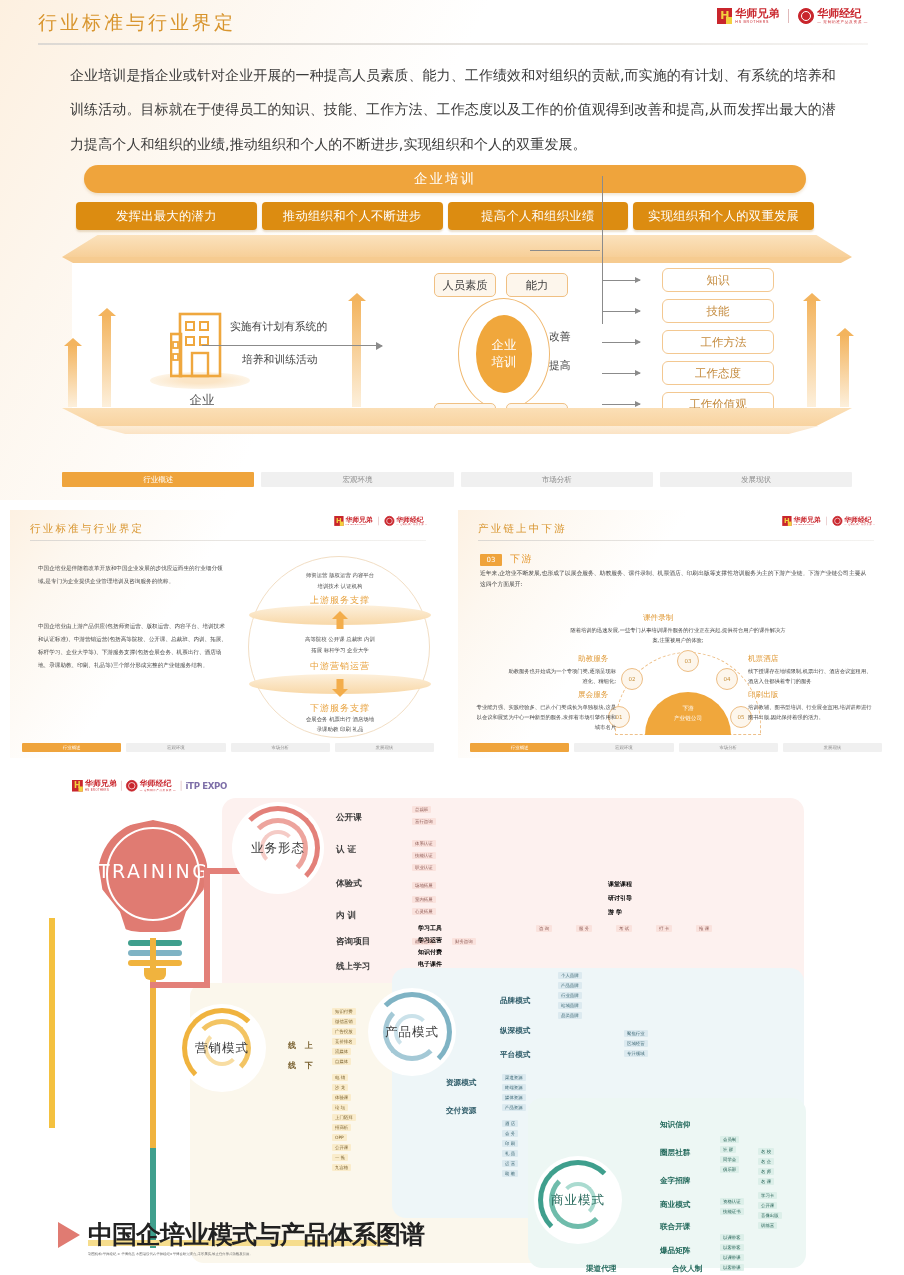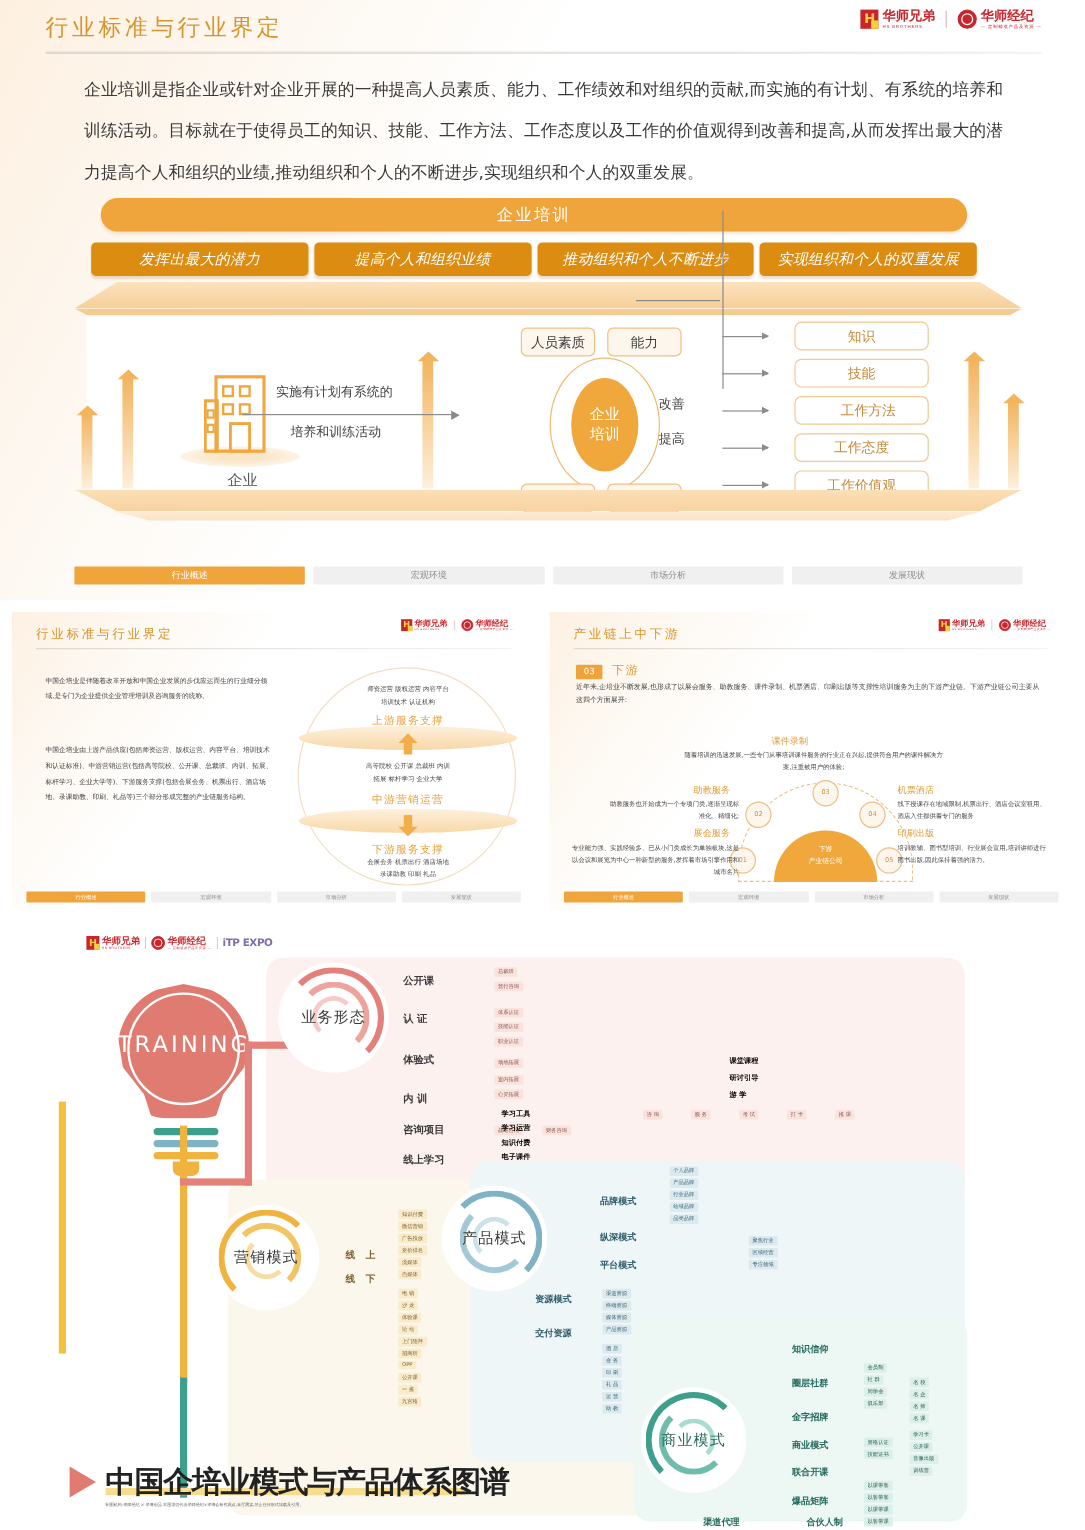--- a/index.html
+++ b/index.html
@@ -54,21 +54,20 @@
     display:flex; align-items:center; justify-content:center; letter-spacing:2px;
     font-family:"DejaVu Sans",sans-serif;
     box-shadow:0 2px 3px rgba(180,120,30,.18);
   }
   .goal-row{ position:absolute; left:14px; top:42px; width:738px; display:flex; gap:5px; }
   .goal-box{
     flex:1; height:28px; background:#dc8c11; border-radius:4px; color:#fff;
     font-size:12.3px; display:flex; align-items:center; justify-content:center;
     font-family:"DejaVu Sans",sans-serif; letter-spacing:.3px;
     box-shadow:0 2px 2px rgba(150,95,10,.2);
-    font-style:italic;
   }
   .plat-top{
     position:absolute; left:0; top:75px; width:790px; height:22px;
     background:linear-gradient(180deg,#fbe2bd,#f7cf98);
     clip-path:polygon(4.5% 0,95.5% 0,100% 100%,0 100%);
   }
   .plat-top2{
     position:absolute; left:0; top:97px; width:790px; height:6px;
     background:#f6cb90; clip-path:polygon(0 0,100% 0,98.6% 100%,1.4% 100%);
   }
@@ -263,22 +262,22 @@
     </div>
     <div class="s1-rule"></div>
 
     <div class="s1-para">企业培训是指企业或针对企业开展的一种提高人员素质、能力、工作绩效和对组织的贡献,而实施的有计划、有系统的培养和训练活动。目标就在于使得员工的知识、技能、工作方法、工作态度以及工作的价值观得到改善和提高,从而发挥出最大的潜力提高个人和组织的业绩,推动组织和个人的不断进步,实现组织和个人的双重发展。</div>
 
     <div class="stage">
       <div class="top-pill">企业培训</div>
 
       <div class="goal-row">
         <div class="goal-box">发挥出最大的潜力</div>
+        <div class="goal-box">推动组织和个人不断进步</div>
         <div class="goal-box">提高个人和组织业绩</div>
-        <div class="goal-box">推动组织和个人不断进步</div>
         <div class="goal-box">实现组织和个人的双重发展</div>
       </div>
 
       <div class="plat-top"></div>
       <div class="plat-top2"></div>
       <div class="panel"></div>
 
       <div class="uparr" style="left:6px;  top:185px; height:62px;"></div>
       <div class="uparr" style="left:40px; top:155px; height:92px;"></div>
       <div class="uparr" style="left:290px;top:140px; height:107px;"></div>

